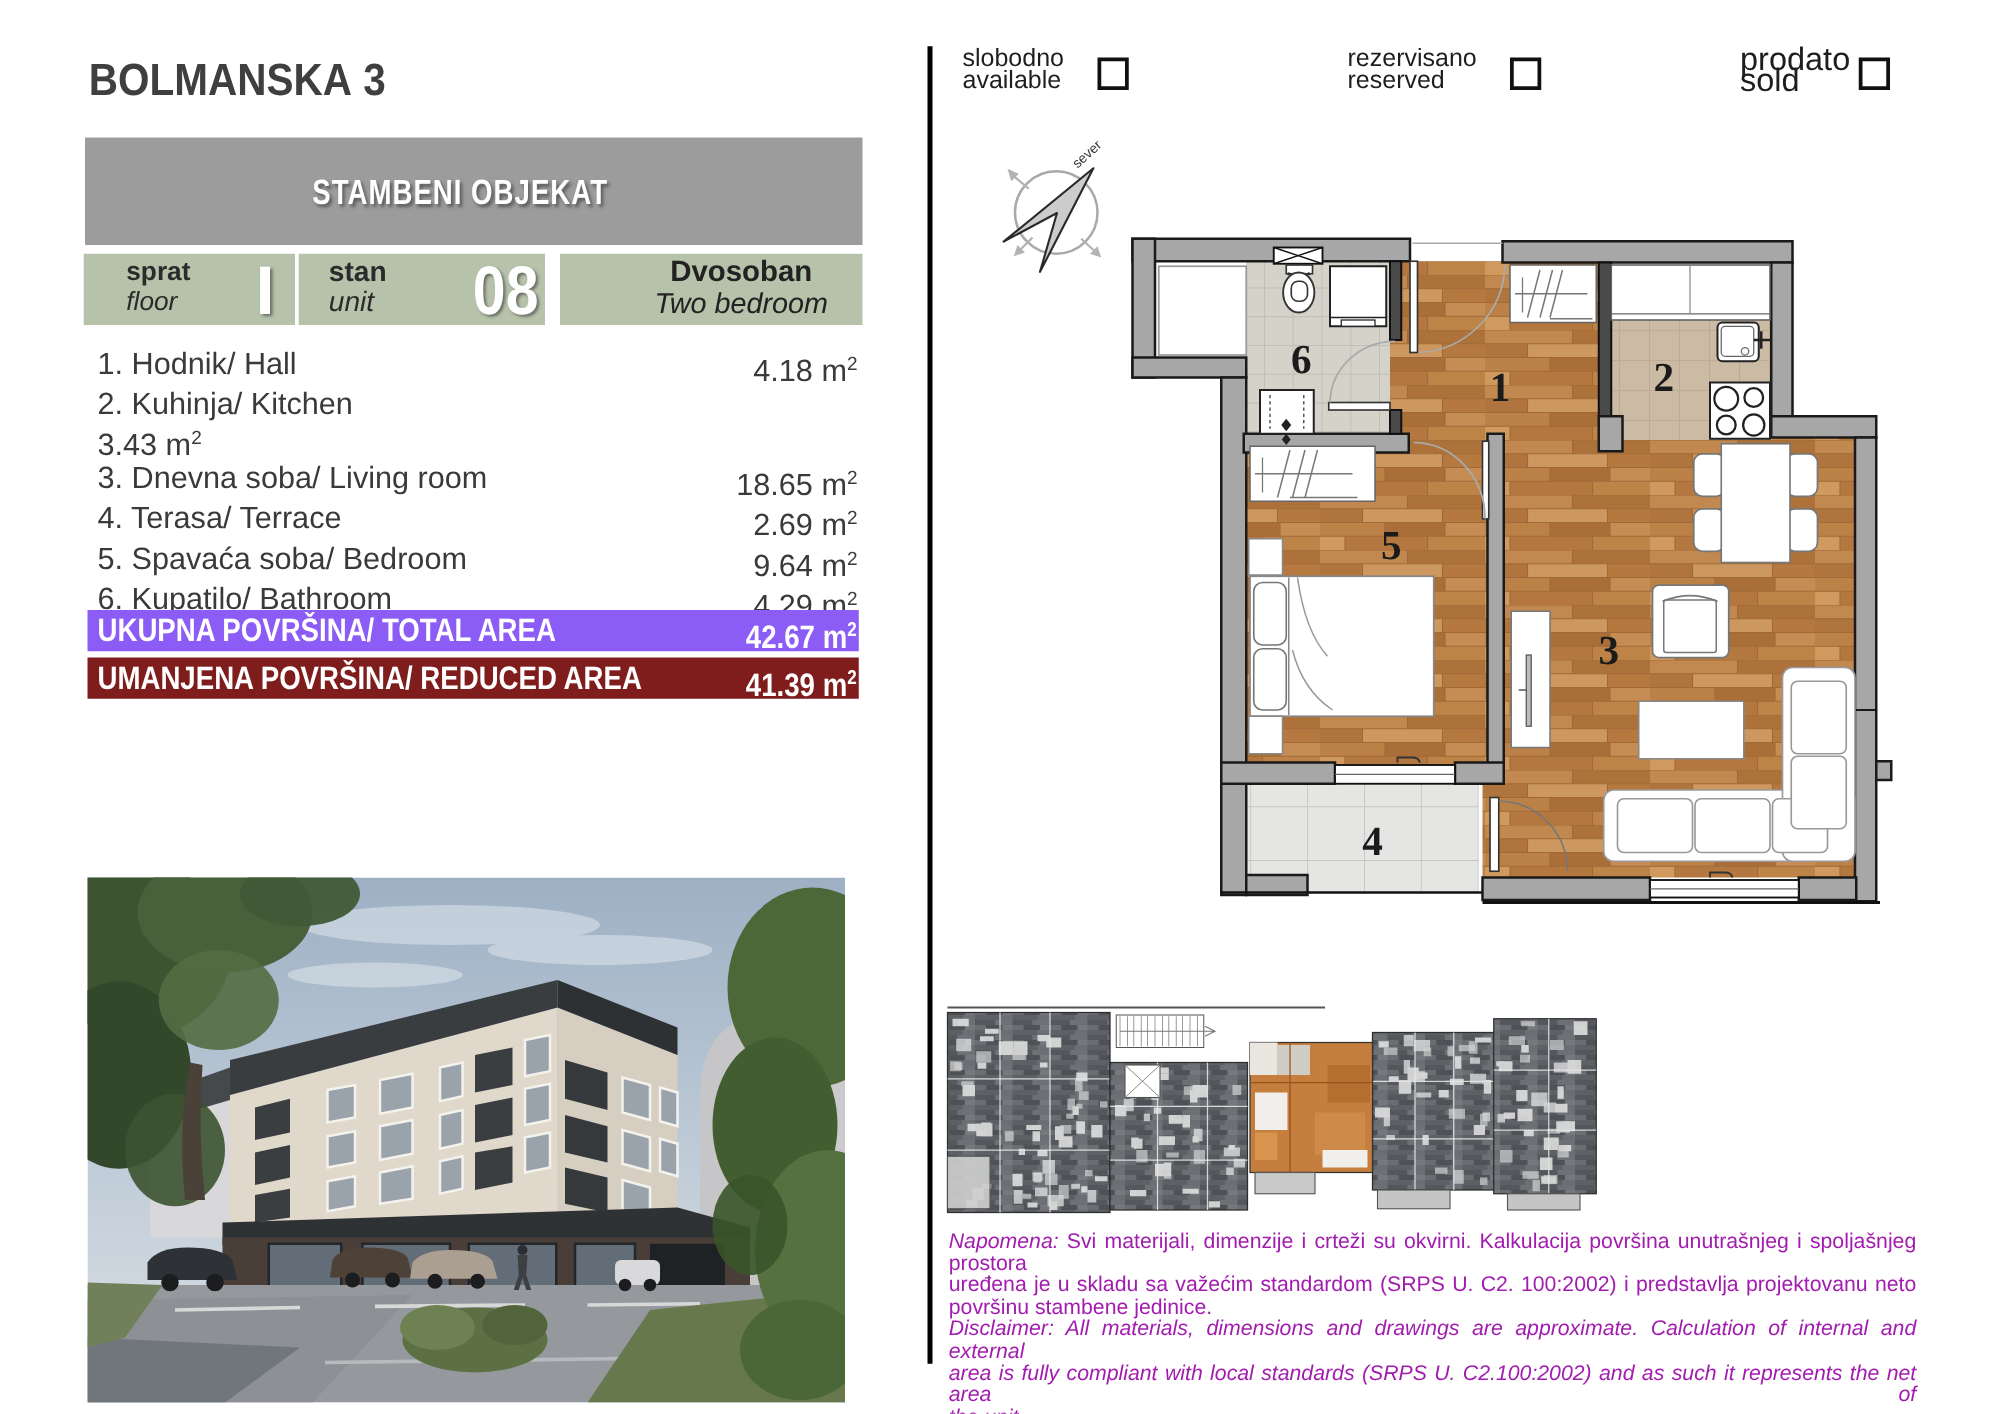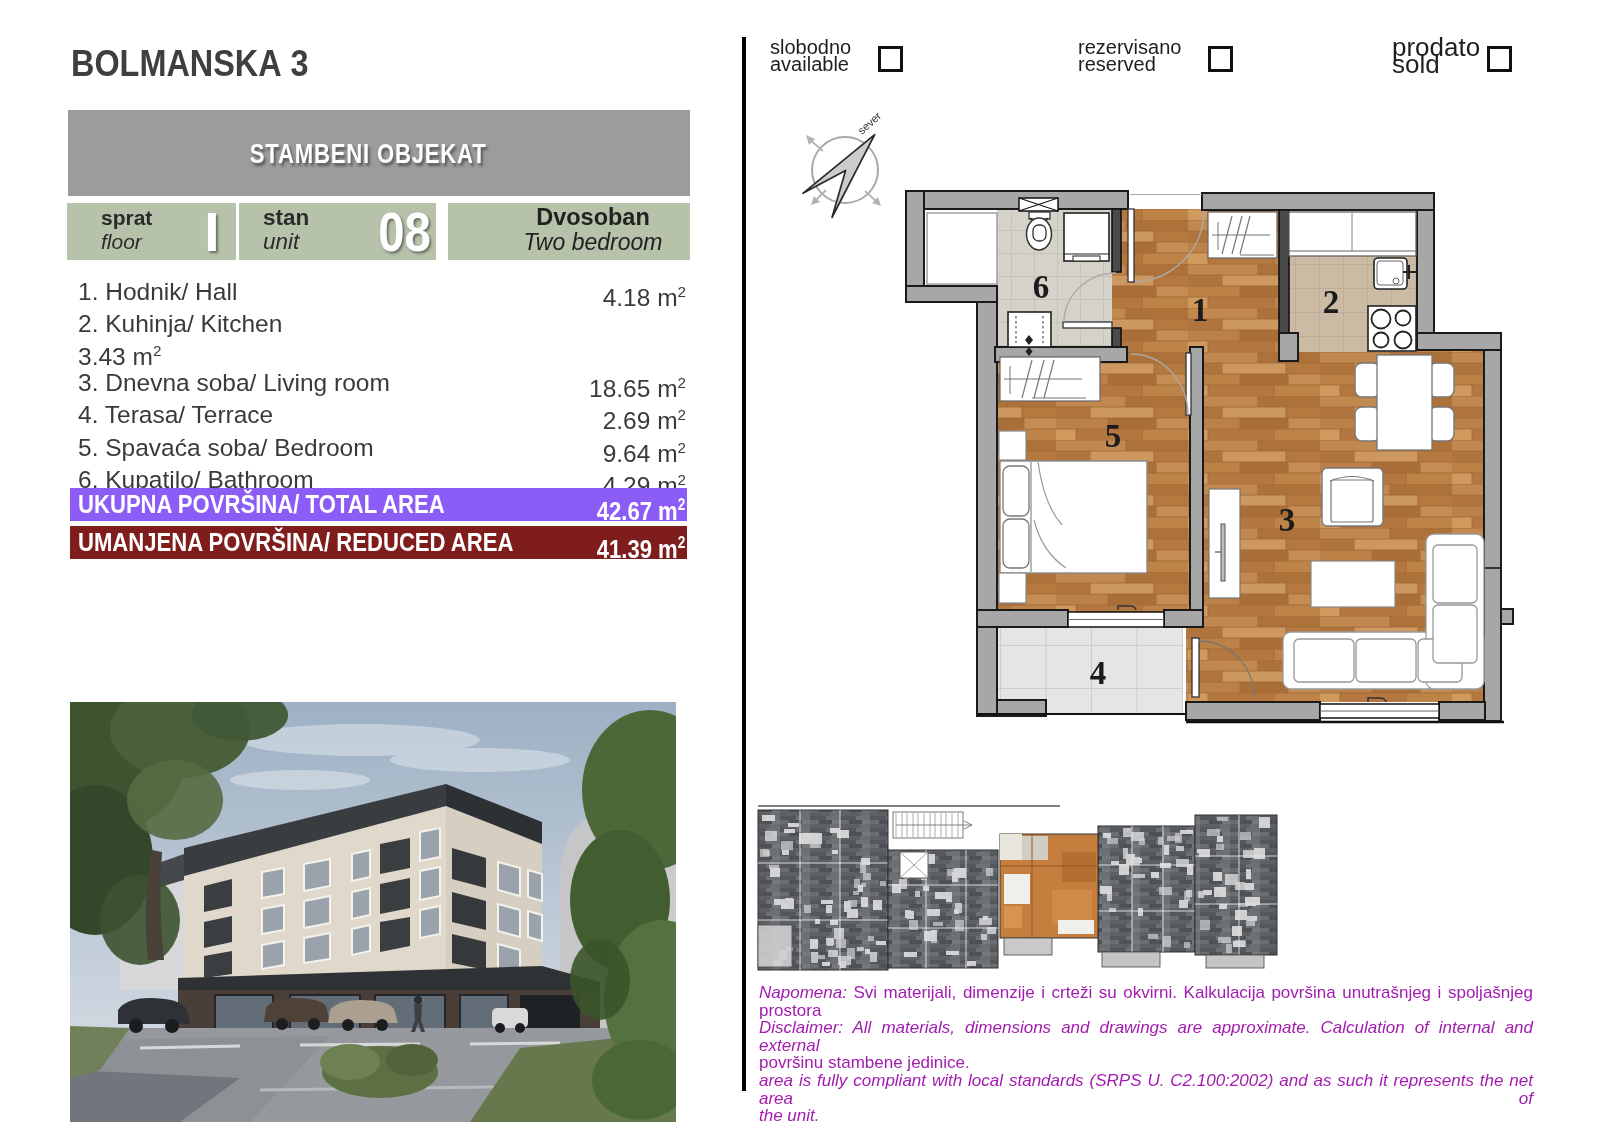--- a/index.html
+++ b/index.html
@@ -78,22 +78,23 @@
 <div class="abs" style="left:1078px;top:39px;font-size:20px;color:#1e1e1e;line-height:16.5px;">rezervisano<br>reserved</div>
 
 <div class="abs" style="left:1208px;top:46px;width:19px;height:20px;border:3px solid #111;"></div>
 
 <div class="abs" style="left:1392px;top:39px;font-size:26px;color:#1e1e1e;line-height:16.5px;">prodato<br>sold</div>
 
 <div class="abs" style="left:1487px;top:46px;width:19px;height:20px;border:3px solid #111;"></div>
 
 <div class="abs" style="left:759px;top:984px;width:774px;font-size:17px;line-height:17.6px;color:#a21caf;">
   <div style="text-align:justify;text-align-last:justify;"><i>Napomena:</i> Svi materijali, dimenzije i crteži su okvirni. Kalkulacija površina unutrašnjeg i spoljašnjeg prostora</div>
+  <div style="text-align:justify;text-align-last:justify;">uređena je u skladu sa važećim standardom (SRPS U. C2. 100:2002) i predstavlja projektovanu neto</div>
+  <div>površinu stambene jedinice.</div>
   <div style="font-style:italic;text-align:justify;text-align-last:justify;">Disclaimer: All materials, dimensions and drawings are approximate. Calculation of internal and external</div>
-  <div>površinu stambene jedinice.</div>
   <div style="font-style:italic;text-align:justify;text-align-last:justify;">area is fully compliant with local standards (SRPS U. C2.100:2002) and as such it represents the net area of</div>
   <div style="font-style:italic;">the unit.</div>
 </div>
 
 <svg class="abs" style="left:0;top:0;" width="1600" height="1131" viewBox="0 0 1600 1131">
 <defs>
   <pattern id="wood" width="132" height="44" patternUnits="userSpaceOnUse">
     <rect width="132" height="44" fill="#b77b42"></rect>
     <rect x="0" y="0" width="70" height="11" fill="#c18950"></rect>
     <rect x="70" y="0" width="62" height="11" fill="#ad713a"></rect>

